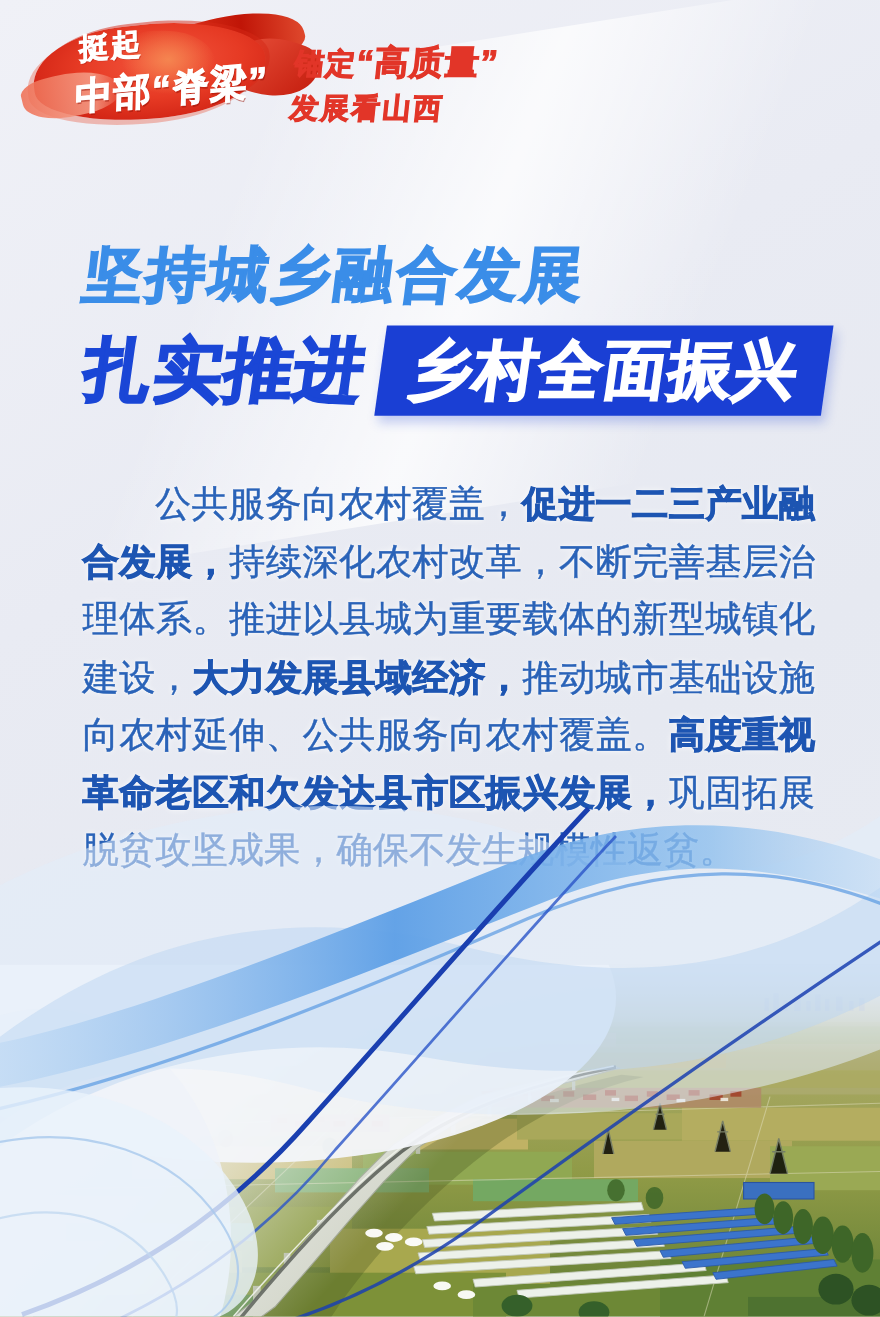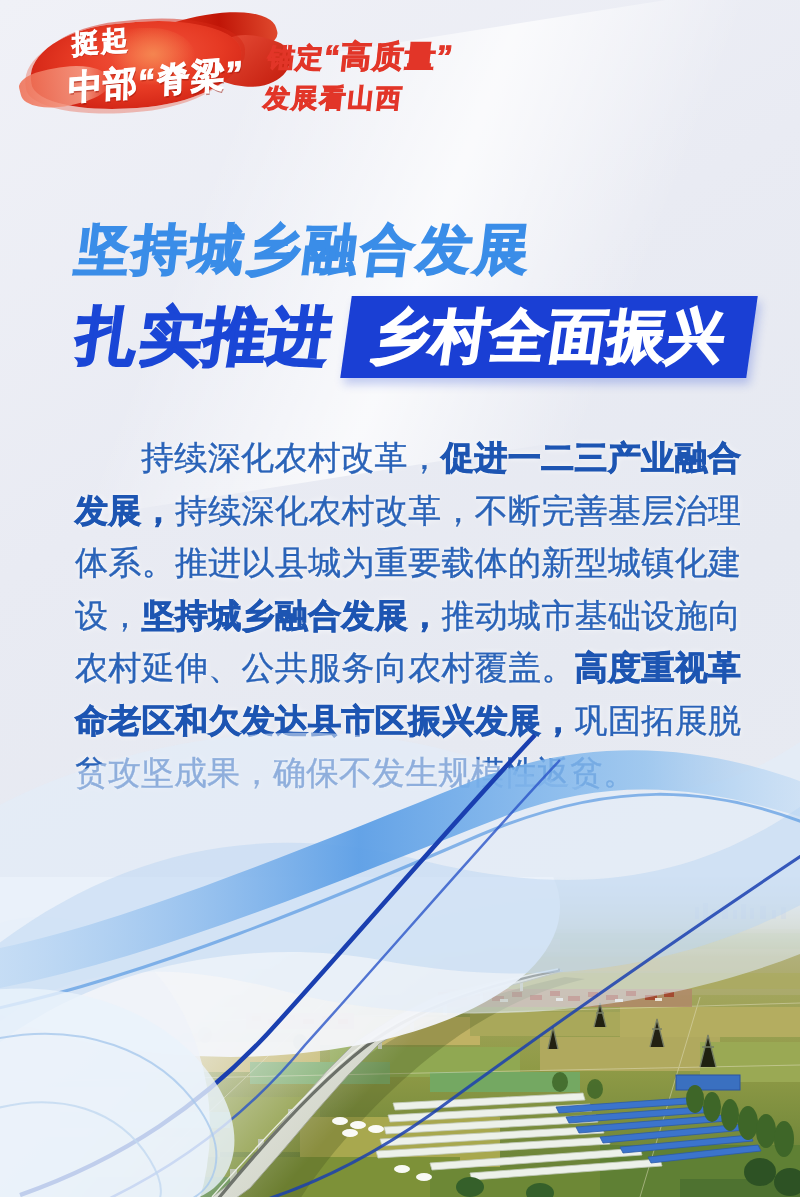--- a/index.html
+++ b/index.html
@@ -119,21 +119,21 @@
   </div>
 
   <div class="title1">坚持城乡融合发展</div>
   <div class="title2">
     <span class="title2-prefix">扎实推进</span>
     <span class="title2-box">
       <span class="title2-highlight">乡村全面振兴</span>
     </span>
   </div>
 
-  <p class="para"><span>持续深化农村改革，</span><span class="b">促进一二三产业融合发展，</span><span>持续深化农村改革，不断完善基层治理体系。推进以县城为重要载体的新型城镇化建设，</span><span class="b">坚持城乡融合发展，</span><span>推动城市基础设施向农村延伸、公共服务向农村覆盖。</span><span class="b">高度重视革命老区和欠发达县市区振兴发展，</span><span>巩固拓展脱贫攻坚成果，确保不发生规模性返贫。</span></p>
+  <p class="para"><span>公共服务向农村覆盖，</span><span class="b">促进一二三产业融合发展，</span><span>持续深化农村改革，不断完善基层治理体系。推进以县城为重要载体的新型城镇化建设，</span><span class="b">大力发展县域经济，</span><span>推动城市基础设施向农村延伸、公共服务向农村覆盖。</span><span class="b">高度重视革命老区和欠发达县市区振兴发展，</span><span>巩固拓展脱贫攻坚成果，确保不发生规模性返贫。</span></p>
 
   <div class="photo-wrap">
     <svg width="800" height="320" viewBox="0 0 800 320">
       <defs>
         <linearGradient id="base" x1="0" y1="0" x2="0" y2="1">
           <stop offset="0" stop-color="#c6cfdd"></stop>
           <stop offset="0.12" stop-color="#c1c2a0"></stop>
           <stop offset="0.32" stop-color="#a6a761"></stop>
           <stop offset="0.6" stop-color="#8f9a46"></stop>
           <stop offset="1" stop-color="#5f7c33"></stop>

